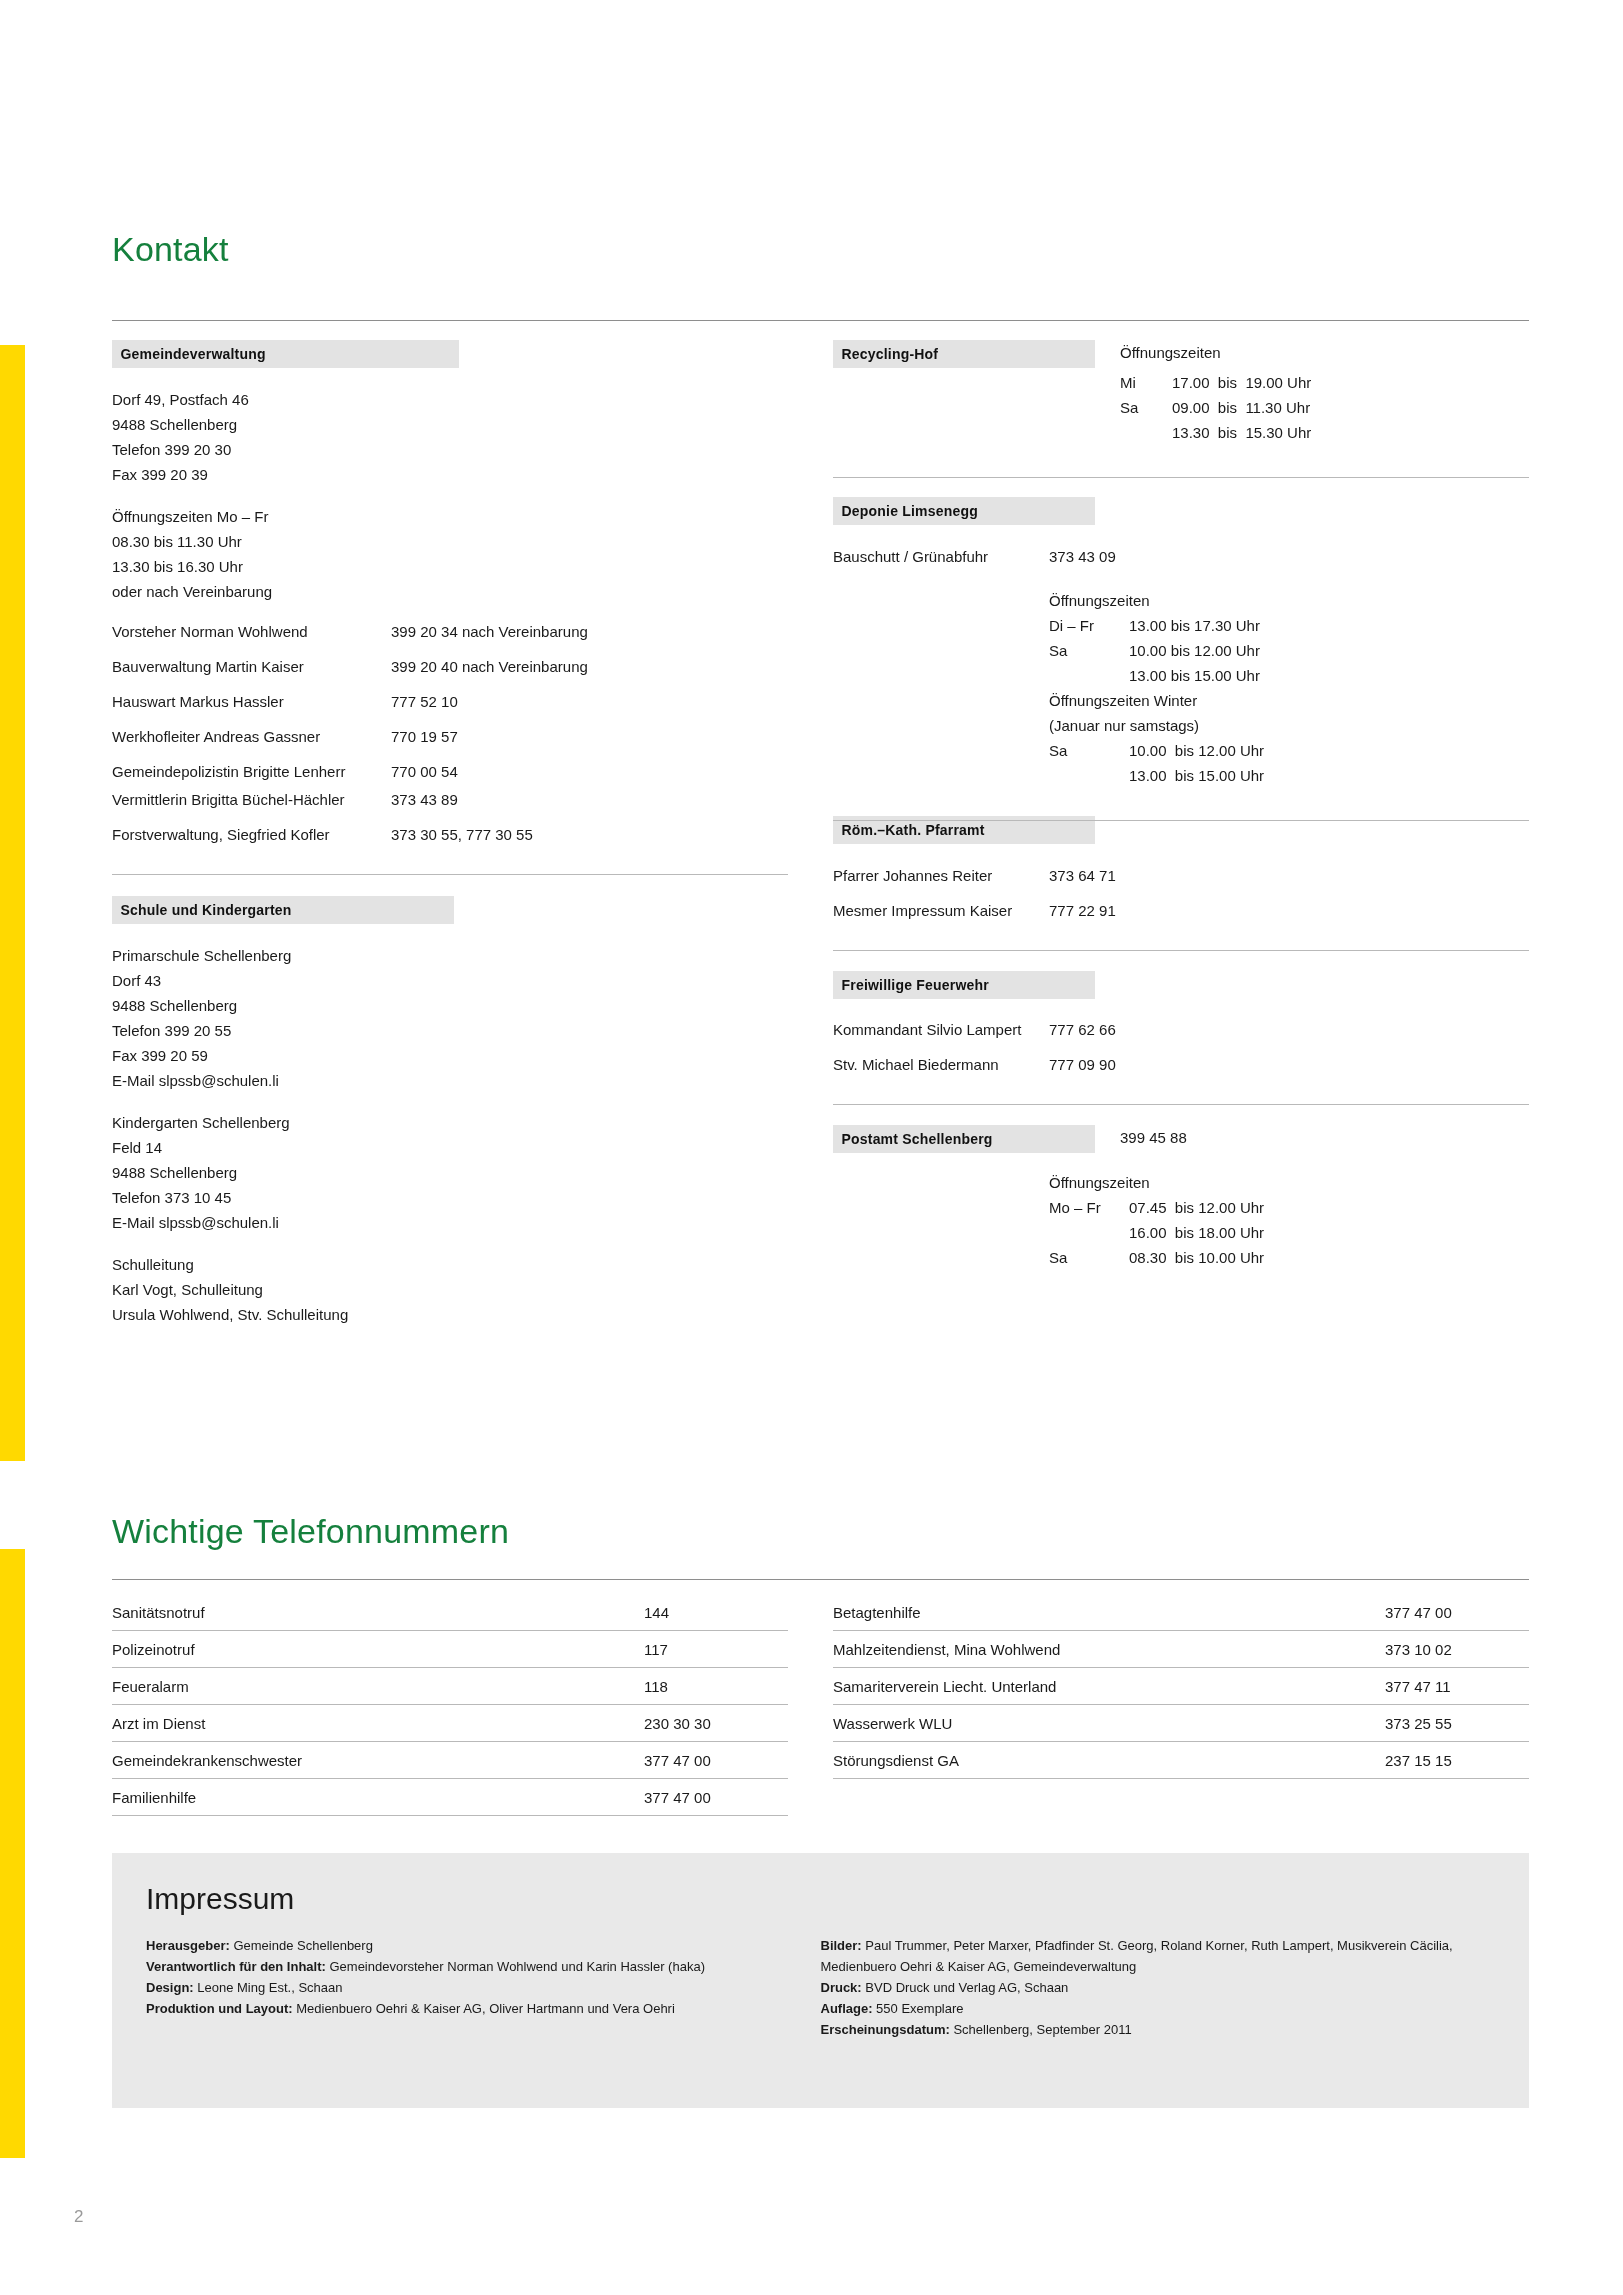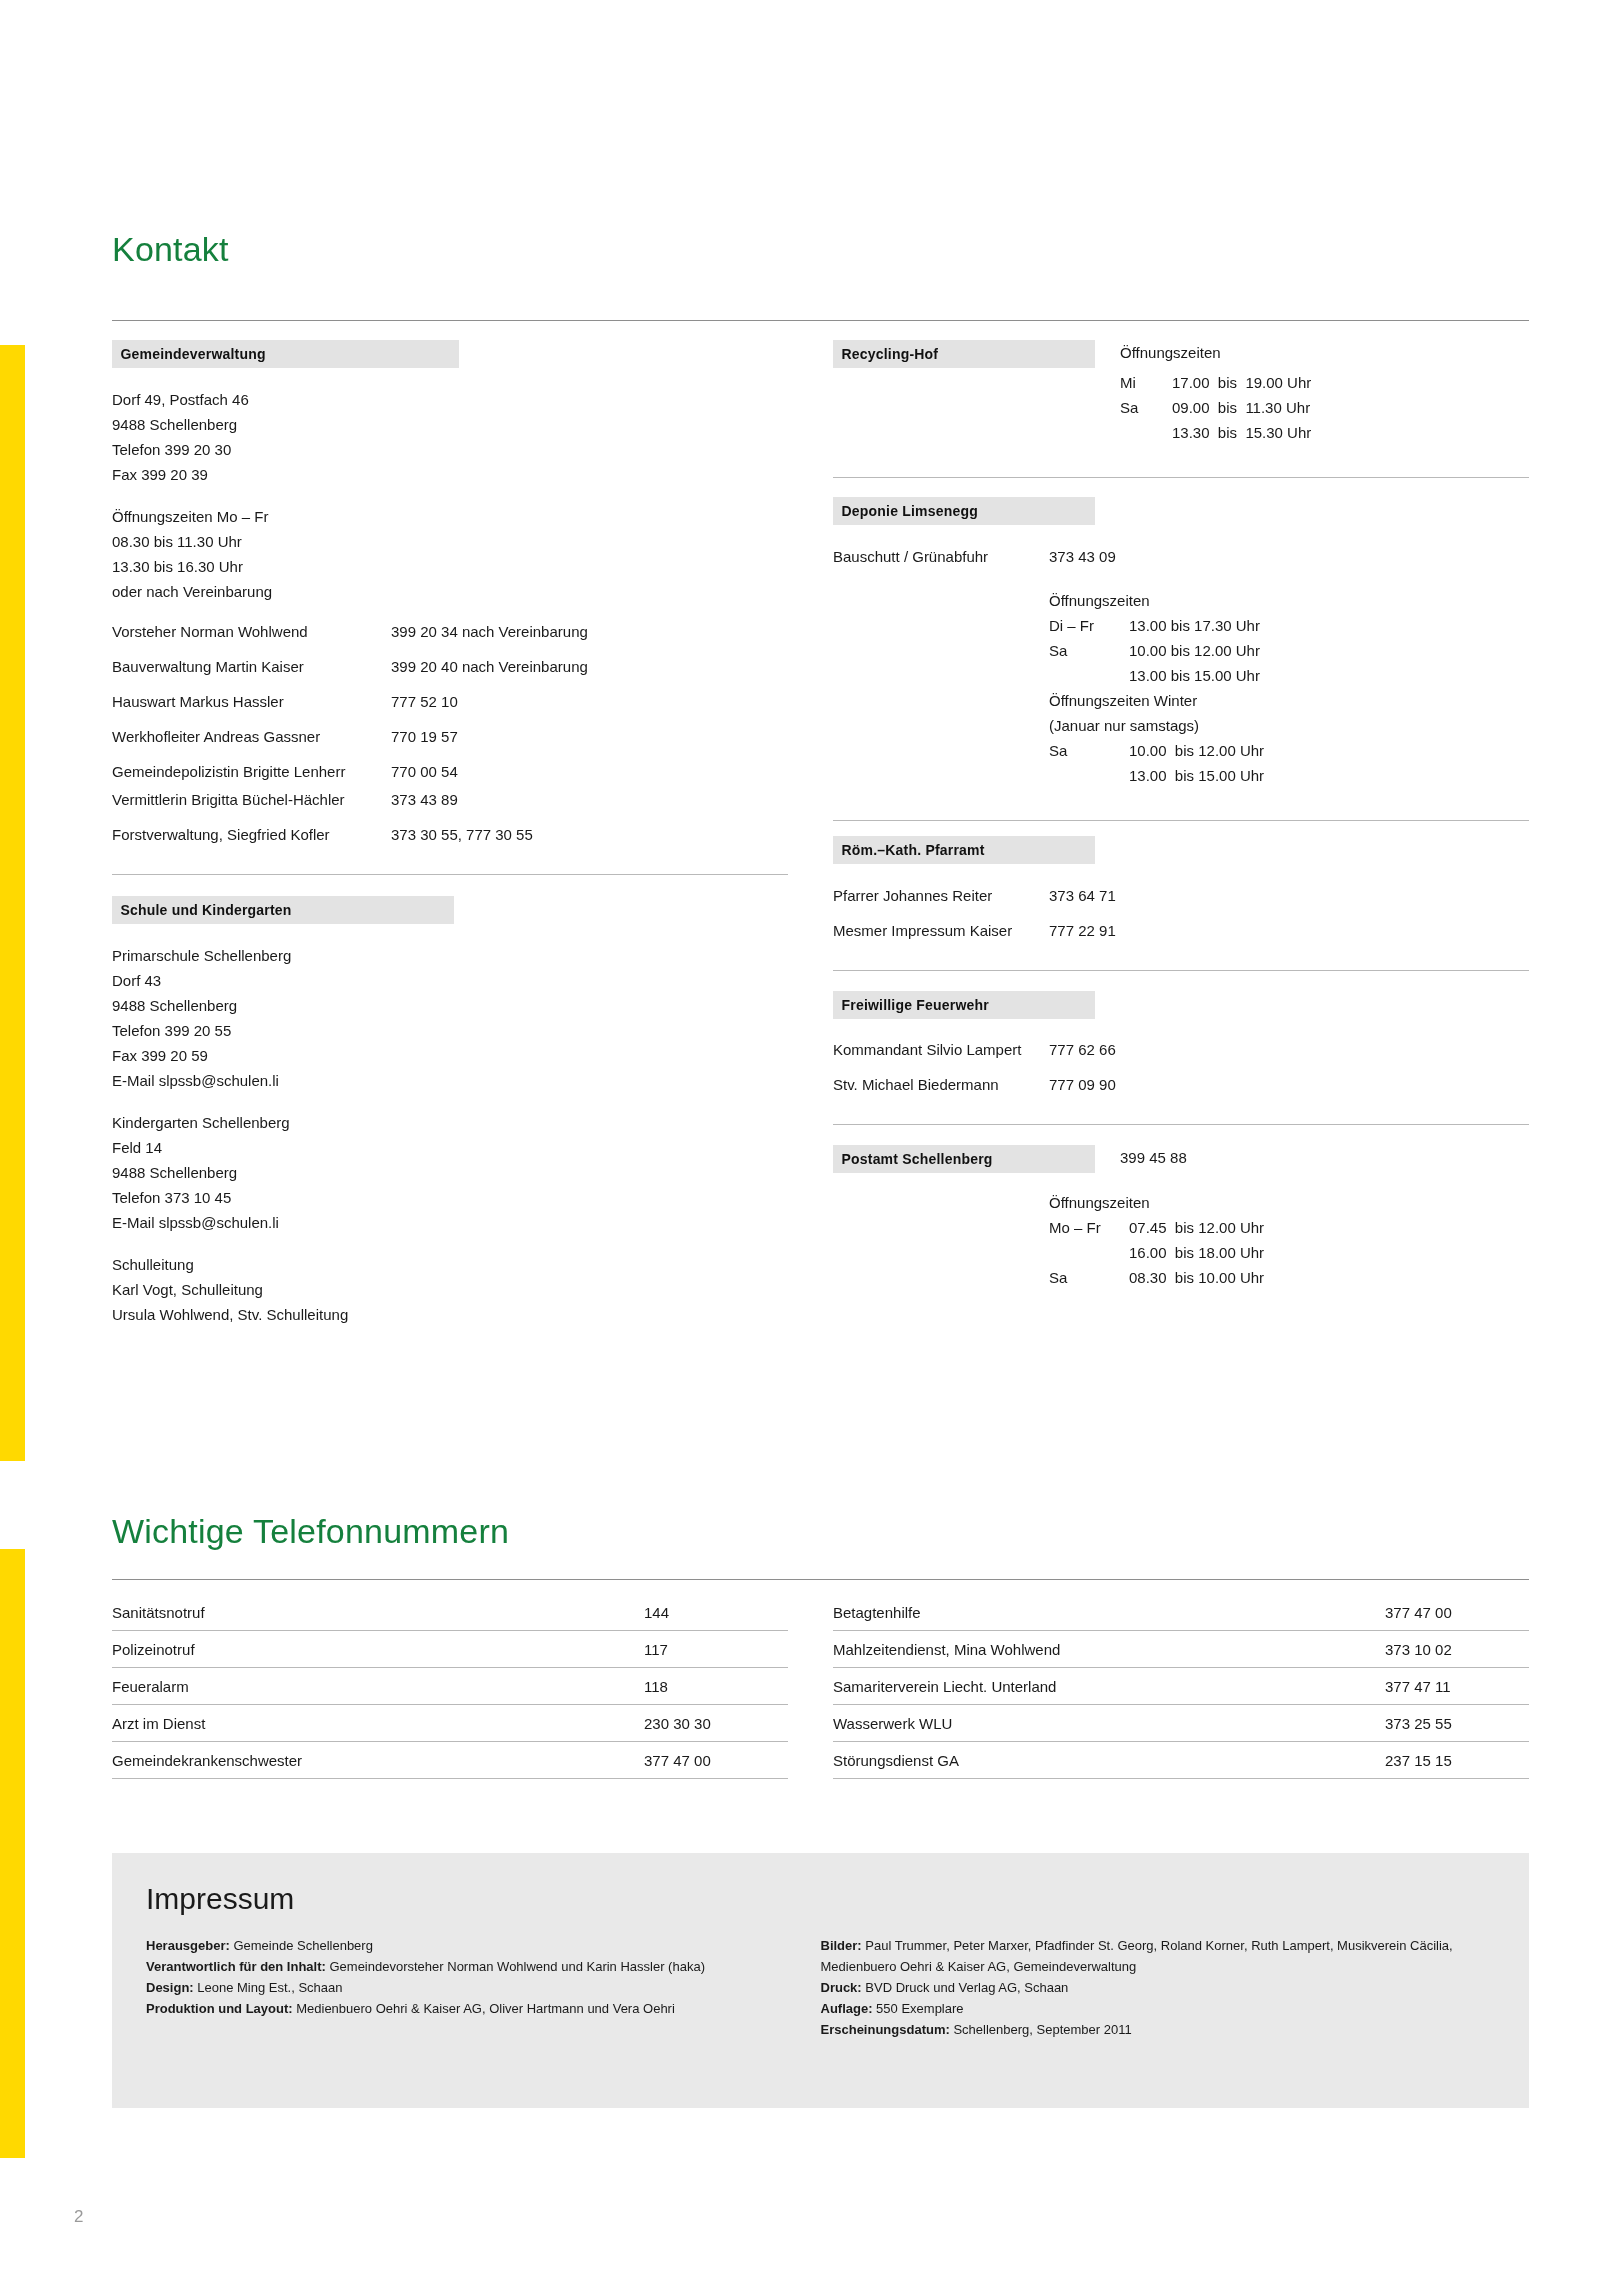--- a/index.html
+++ b/index.html
@@ -315,21 +315,21 @@
         </div>
         <div class="hours-line">
           <div class="d-wide"></div>
           <div class="t">13.00  bis 15.00 Uhr</div>
         </div>
       </div>
     </div>
 
     <div class="rule rule-thin" style="position:relative; left:0; top:32px; width:696px;"></div>
 
-    <div style="margin-top:48px;">
+    <div style="margin-top:28px;">
       <div class="cat-head cat-head-w3">Röm.–Kath. Pfarramt</div>
       <div class="right-row" style="margin-top:18.6px;">
         <div class="rlabel">Pfarrer Johannes Reiter</div>
         <div class="rvalue">373 64 71</div>
       </div>
       <div class="right-row" style="margin-top:10px;">
         <div class="rlabel">Mesmer Impressum Kaiser</div>
         <div class="rvalue">777 22 91</div>
       </div>
     </div>
@@ -390,20 +390,24 @@
       <tr>
             <td>Feueralarm</td>
             <td class="num">118</td>
           </tr>
       <tr>
             <td>Arzt im Dienst</td>
             <td class="num">230 30 30</td>
           </tr>
       <tr>
             <td>Gemeindekrankenschwester</td>
+            <td class="num">377 47 00</td>
+          </tr>
+      <tr>
+            <td>Familienhilfe</td>
             <td class="num">377 47 00</td>
           </tr>
     </tbody>
       </table>
   </div>
 
   <div style="position:absolute; left:833px; top:1594px; width:696px;">
     <table class="phone-table">
       <tbody>
           <tr>

